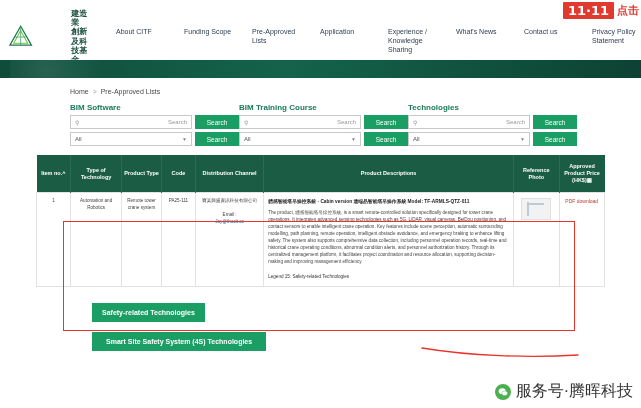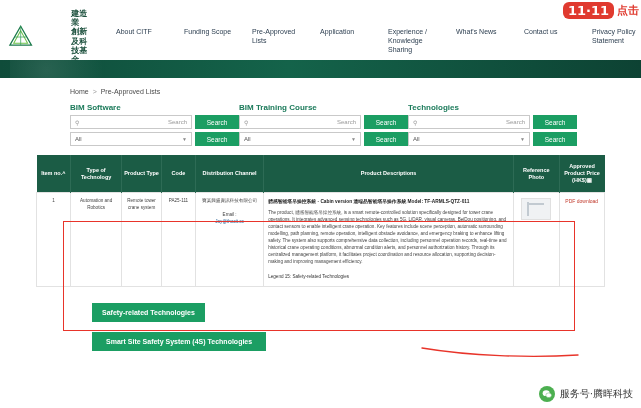--- a/index.html
+++ b/index.html
@@ -42,21 +42,21 @@
   }
   .mainnav .nav-item { width: 52px; cursor: pointer; }
 
   
   .wm-badge {
     position: absolute; top: 2px; right: 2px;
     display: flex; align-items: center; gap: 3px;
   }
   .wm-num {
     background: #e03a2f; color: #fff; font-weight: bold;
-    font-size: 13px; padding: 1px 5px; border-radius: 6px;
+    font-size: 13px; padding: 1px 5px; border-radius: 1px;
     font-family: "DejaVu Sans", sans-serif;
   }
   .wm-txt { color: #e03a2f; font-size: 11px; font-weight: bold; }
 
   
   .banner {
     height: 18px;
     background: linear-gradient(90deg,#0f4c3a 0%, #14634a 45%, #0d4233 100%);
     position: relative;
     overflow: hidden;
@@ -172,21 +172,21 @@
 
   
   .wechat {
     position: absolute; right: 8px; bottom: 6px;
     display: flex; align-items: center; gap: 5px;
   }
   .wechat-icon {
     width: 16px; height: 16px; border-radius: 50%;
     background: #4caf50; display: flex; align-items: center; justify-content: center;
   }
-  .wechat-text { font-size: 10px; color: #333; }
+  .wechat-text { font-size: 16px; color: #333; }
 </style>
 </head>
 <body>
 
 <div class="topbar">
 
   <div class="logo-block">
     <svg class="logo-mark" viewBox="0 0 40 40">
       <polygon points="20,3 37,33 3,33" fill="none" stroke="#1b7a4b" stroke-width="2"></polygon>
       <polygon points="20,10 31,30 9,30" fill="none" stroke="#6cc24a" stroke-width="1.6"></polygon>

